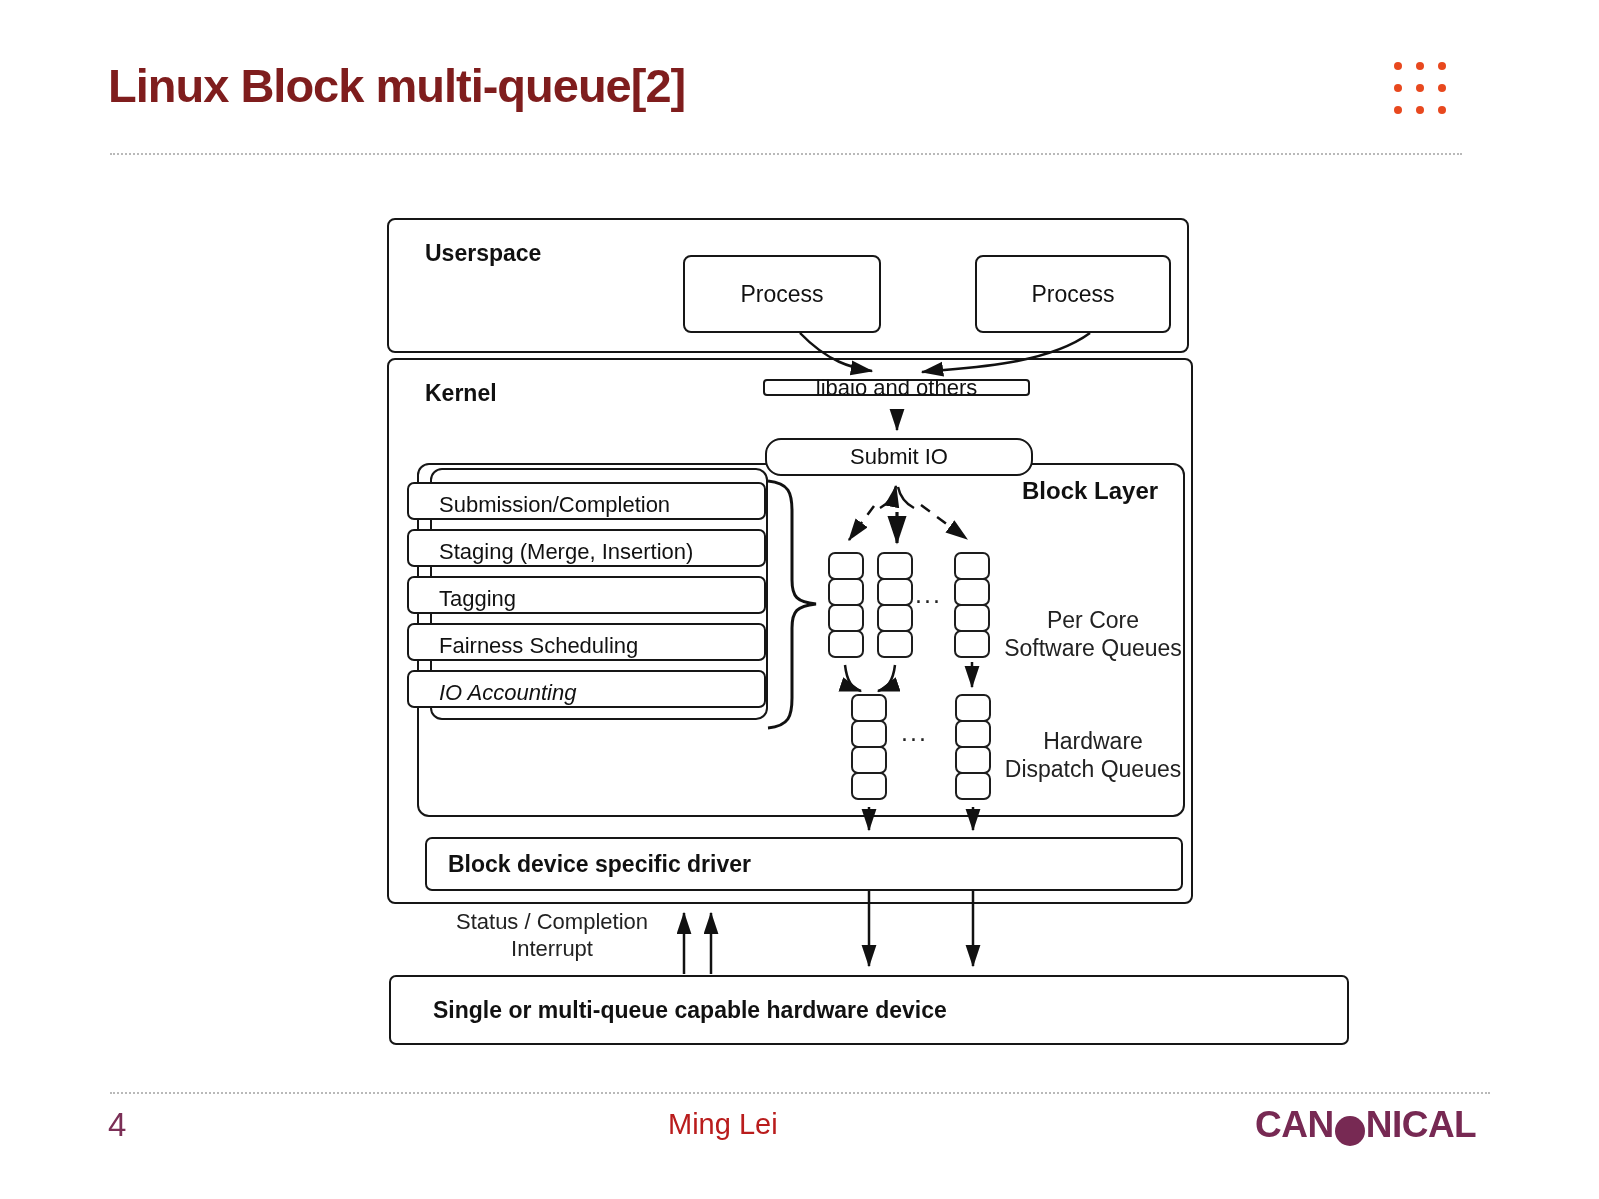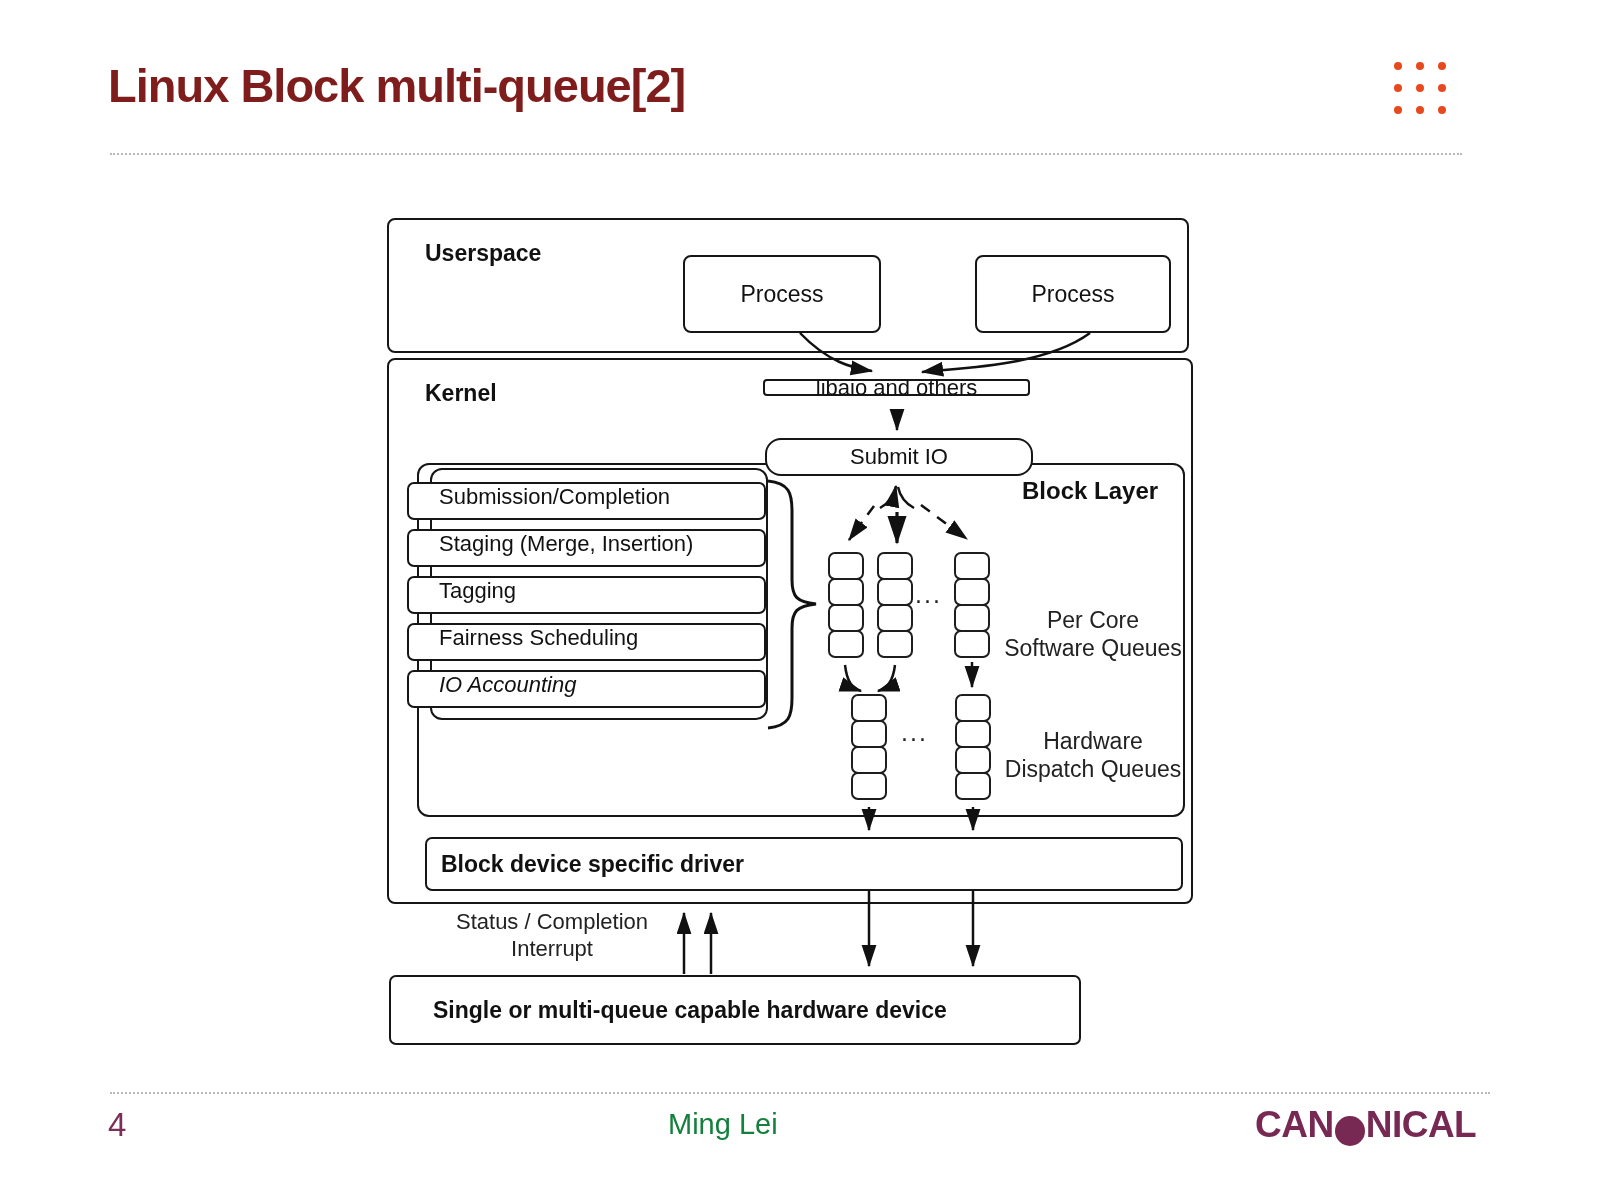--- a/index.html
+++ b/index.html
@@ -34,49 +34,49 @@
   .process1  { left:683px; top:255px; width:198px; height:78px; font-size:23px; }
   .process2  { left:975px; top:255px; width:196px; height:78px; font-size:23px; }
   .kernel    { left:387px; top:358px; width:806px; height:546px; }
   .blocklayer{ left:417px; top:463px; width:768px; height:354px; border-radius:12px; }
   .blocklayer-lbl { position:absolute; left:1022px; top:477px; font-size:24px; font-weight:bold; }
   .libaio    { left:763px; top:379px; width:267px; height:17px; border-width:2px; border-radius:4px; }
   .submitio  { left:765px; top:438px; width:268px; height:38px; border-radius:16px; }
 
   .stackbg   { left:430px; top:468px; width:338px; height:252px; border-radius:12px; }
   .stackbox  { left:407px; width:359px; height:38px; border-radius:7px;
-               display:flex; align-items:flex-start; padding-left:30px; font-size:22px; }
+               display:flex; align-items:flex-end; padding-left:30px; font-size:22px; }
   .s0{top:482px;} .s1{top:529px;} .s2{top:576px;} .s3{top:623px;} .s4{top:670px;font-style:italic;}
 
   .qcol { position:absolute; display:flex; flex-direction:column; }
   .qcol i { width:36px; height:28px; background:#fff; border:2px solid #1d1d1d;
             border-radius:7px; box-sizing:border-box; margin-top:-2px; display:block; }
   .qcol i:first-child { margin-top:0; }
   .sw1{left:828px; top:552px;} .sw2{left:877px; top:552px;} .sw3{left:954px; top:552px;}
   .hw1{left:851px; top:694px;} .hw2{left:955px; top:694px;}
   .ellipsis { position:absolute; font-size:25px; color:#222; letter-spacing:2px; }
   .ell-sw { left:915px; top:580px; } .ell-hw { left:901px; top:718px; }
 
   .qlabel { position:absolute; width:210px; text-align:center; font-size:23px; line-height:28px; color:#222; }
   .percore { left:988px; top:590px;margin-top:16px; } .hwdisp { left:988px; top:727px; }
 
   .driver  { left:425px; top:837px; width:758px; height:54px; border-radius:7px;
-             display:flex; align-items:center; padding-left:14px; font-weight:bold; font-size:23px; }
-  .hwdevice{ left:389px; top:975px; width:692px; height:70px; border-radius:7px;
+             display:flex; align-items:center; padding-left:21px; font-weight:bold; font-size:23px; }
+  .hwdevice{ left:389px; top:975px; width:960px; height:70px; border-radius:7px;
              display:flex; align-items:center; padding-left:42px; font-weight:bold; font-size:23px; }
   .status  { position:absolute; left:428px; top:908px; width:248px; text-align:center;
              font-size:22px; line-height:27px; color:#222; }
 
   
   svg.overlay { position:absolute; left:0; top:0; width:1599px; height:1199px;
                 pointer-events:none; z-index:5; }
 
   
   .pagenum { position:absolute; left:108px; top:1106px; font-size:33px; color:#7b2f56; }
-  .author  { position:absolute; left:668px; top:1108px; font-size:29px; color:#15803d; }
+  .author  { position:absolute; left:668px; top:1108px; font-size:29px; color:#b91c1c; }
   .logo { position:absolute; left:1255px; top:1104px; display:flex; align-items:flex-end;
           color:#772953; font-weight:bold; font-size:37px; letter-spacing:-0.5px; }
   .logo .o { width:30px; height:30px; border-radius:50%; background:#772953; margin:2px 1px 0 1px; }
 </style>
 </head>
 <body>
 
 <div class="slide">
 
   <div class="title">Linux Block multi-queue[2]</div>

